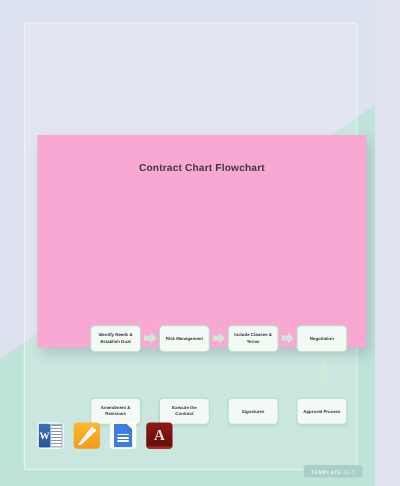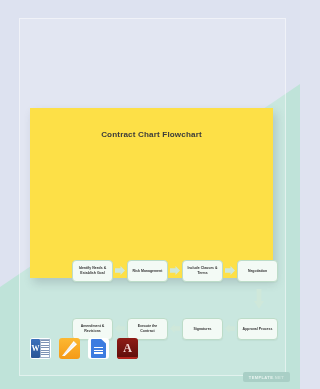--- a/index.html
+++ b/index.html
@@ -25,22 +25,22 @@
     pointer-events:none;
   }
   #frame-fill-top{
     position:absolute;left:20px;top:19px;right:15px;bottom:14px;
     background:rgba(255,255,255,.16);
     pointer-events:none;
   }
 
   
   #card{
-    position:absolute;left:30px;top:108px;width:243px;height:170px;
-    background:#fde047;
+    position:absolute;left:30px;top:108px;width:263px;height:170px;
+    background:#f9a8d4;
     box-shadow:3px 5px 9px rgba(60,70,90,.20);
   }
   #card-title{
     position:absolute;top:22px;left:0;right:0;
     text-align:center;
     font-size:8.1px;
     font-weight:bold;
     color:#3b3b3b;
     letter-spacing:.15px;
   }

